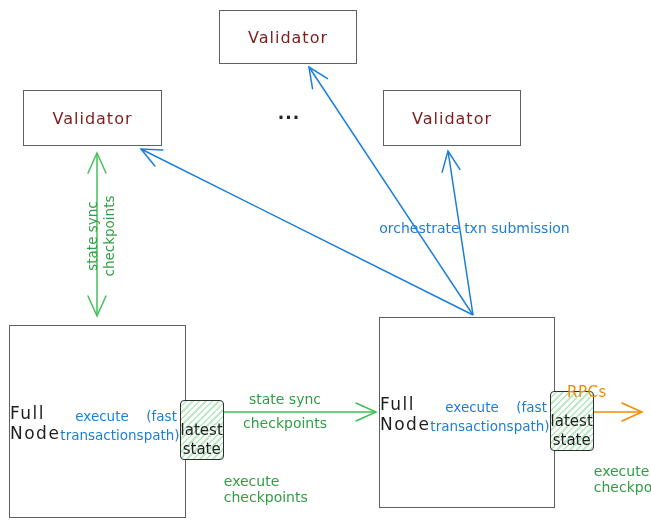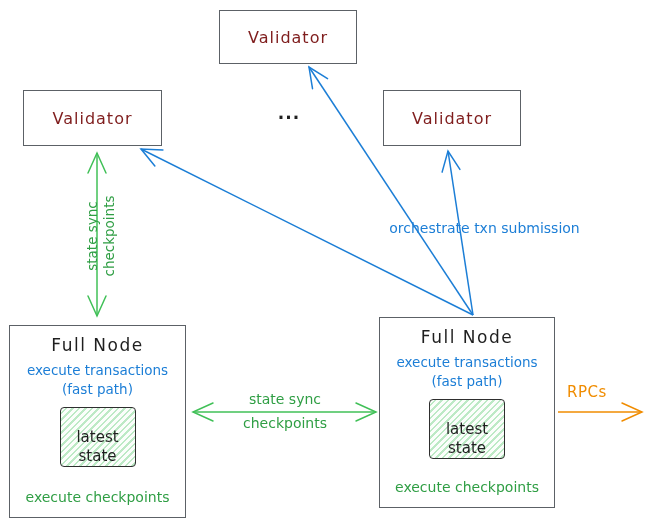--- a/index.html
+++ b/index.html
@@ -29,21 +29,20 @@
   .validator {
     display: flex;
     align-items: center;
     justify-content: center;
     font-size: 16px;
     letter-spacing: 1px;
     color: #7f1d1d;
   }
   .fullnode {
     display: flex;
-    flex-direction: column;
     align-items: center;
     padding-top: 9px;
   }
   .fn-title {
     font-size: 17px;
     letter-spacing: 1.5px;
     color: #1f1f1f;
     margin-bottom: 6px;
   }
   .fn-blue {
@@ -184,17 +183,17 @@
   </div>
 
   <div class="label label-green vertical-sync-label">
     <div>state sync</div>
     <div>checkpoints</div>
   </div>
 
   <div class="label label-green" style="left:215px; top:391px; width:140px; font-size:14px;">state sync</div>
   <div class="label label-green" style="left:215px; top:415px; width:140px; font-size:14px;">checkpoints</div>
 
-  <div class="label label-blue" style="left:372px; top:220px; width:225px;">orchestrate txn submission</div>
+  <div class="label label-blue" style="left:362px; top:220px; width:225px;">orchestrate txn submission</div>
 
   <div class="label label-orange" style="left:567px; top:383px; width:60px;">RPCs</div>
 
 </div>
 
 </body></html>

